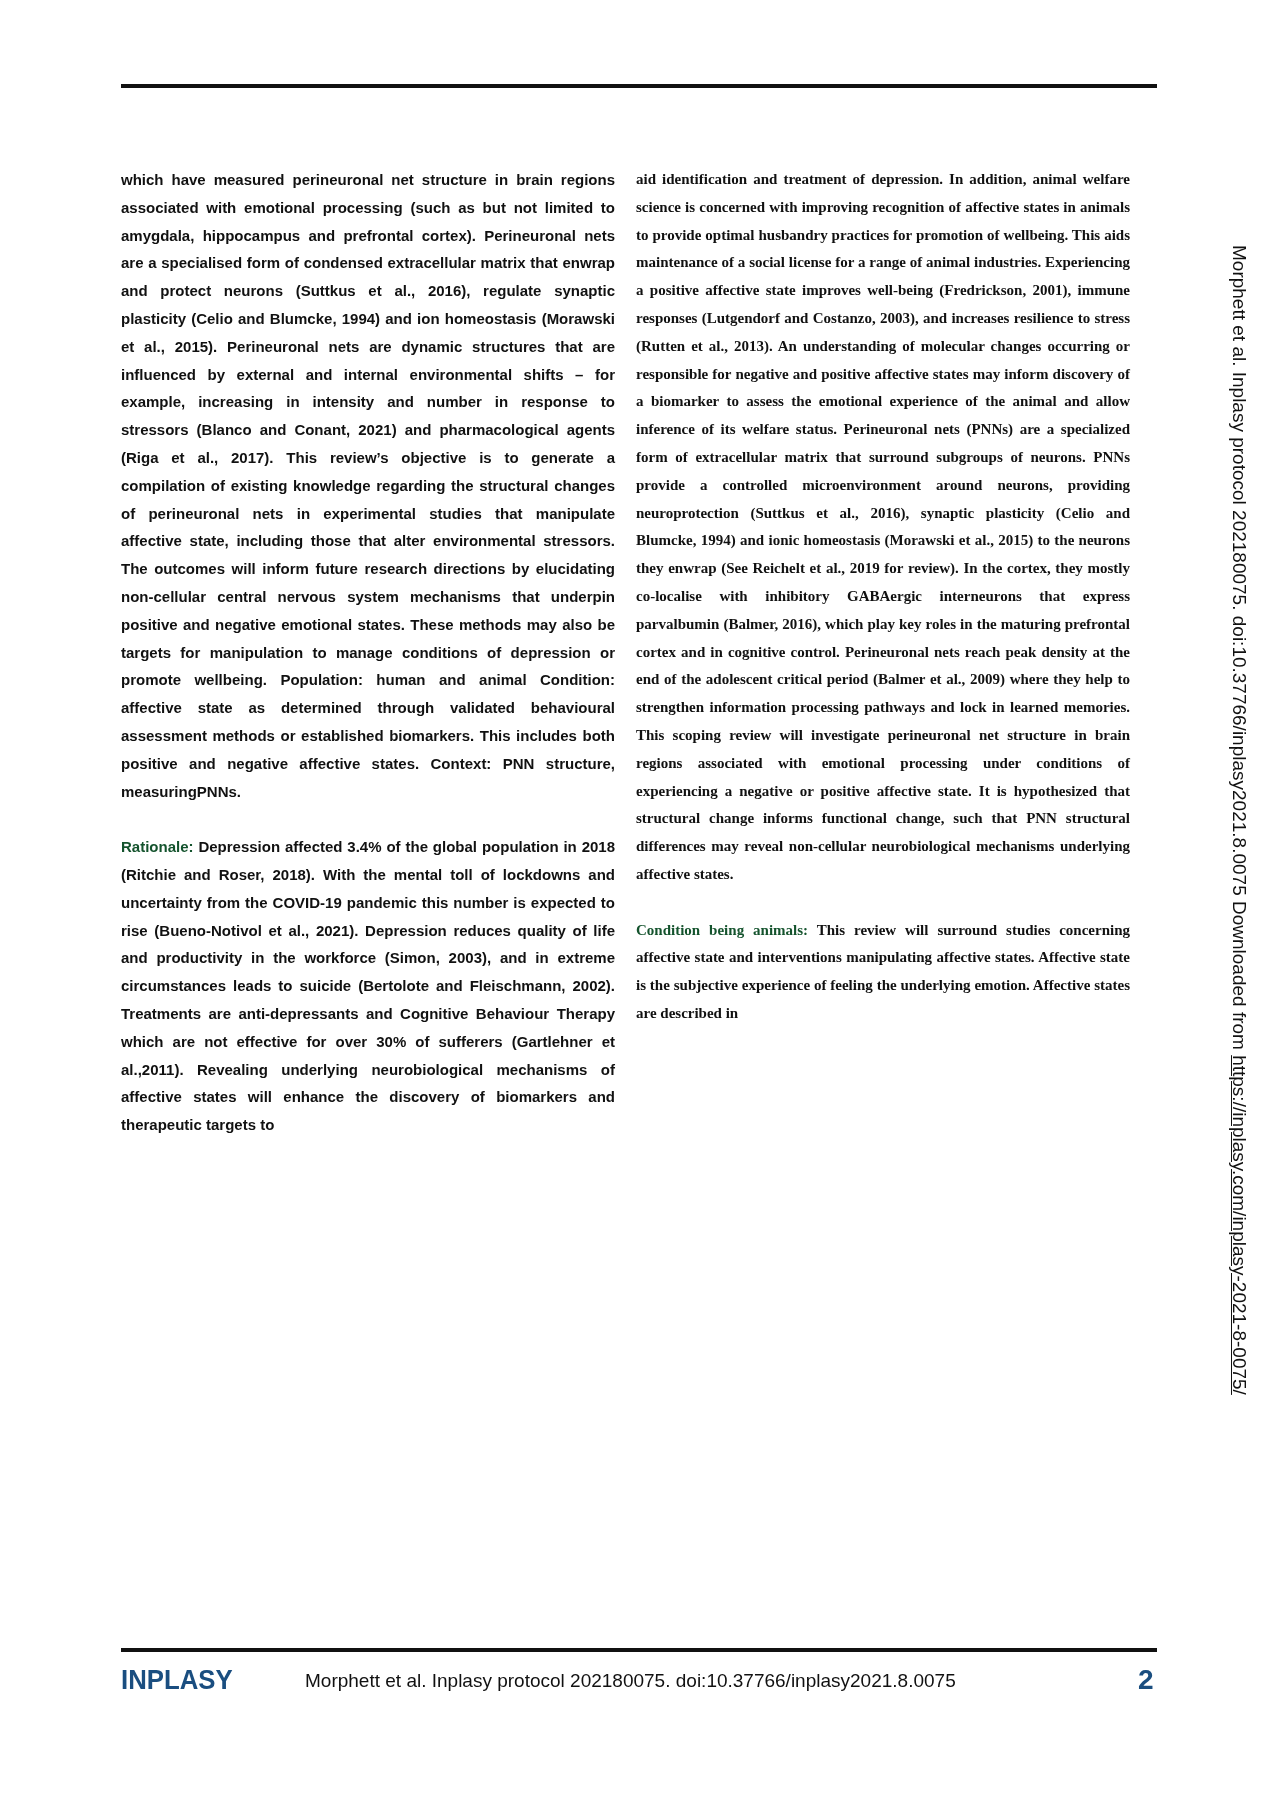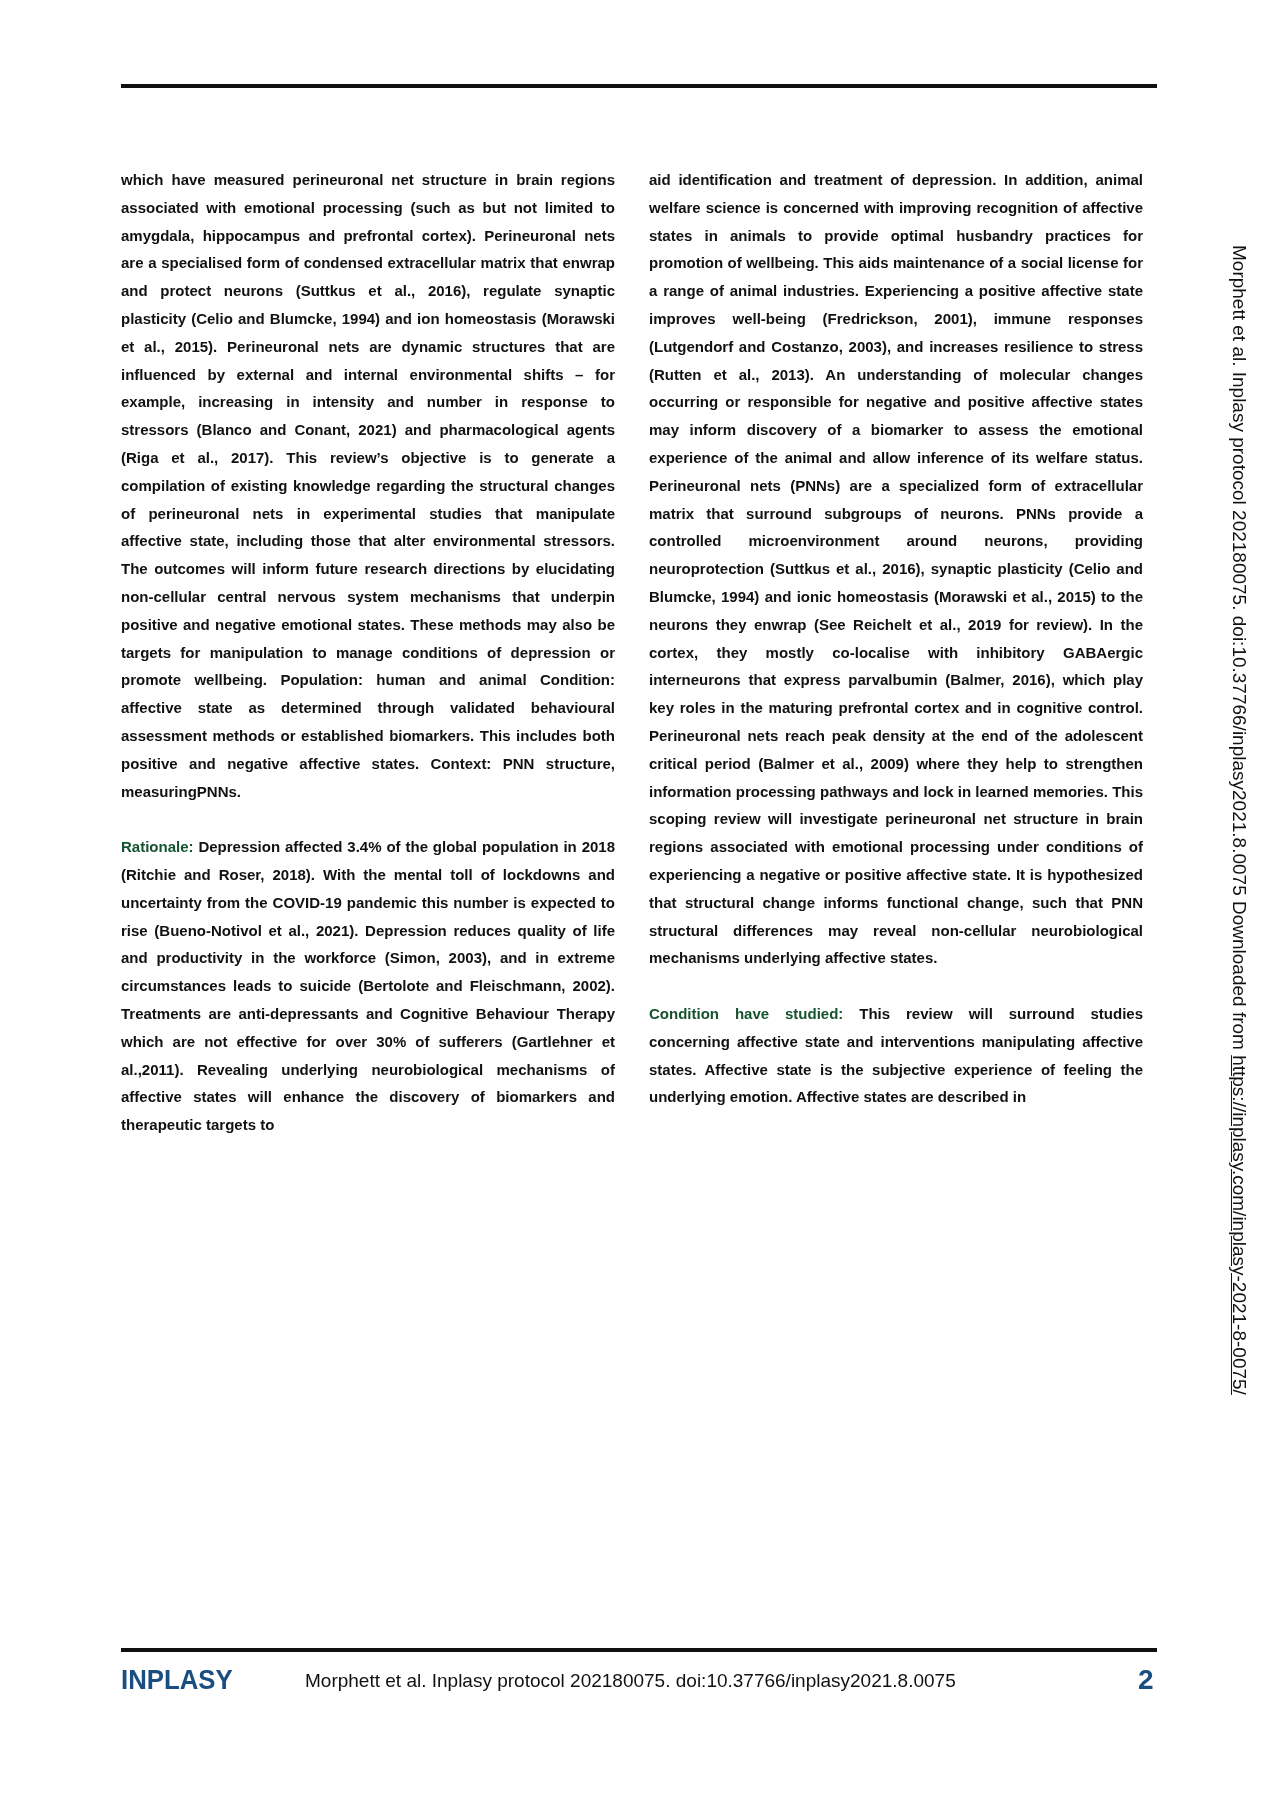--- a/index.html
+++ b/index.html
@@ -3,21 +3,21 @@
 <meta charset="utf-8">
 <style>
   html, body { margin: 0; padding: 0; background: #ffffff; }
   body { width: 1273px; height: 1800px; position: relative; overflow: hidden;
          font-family: "Liberation Sans", "DejaVu Sans", sans-serif; color: #111; }
   .top-rule { position: absolute; left: 121px; top: 84px; width: 1036px; height: 4px; background: #111; }
   .bottom-rule { position: absolute; left: 121px; top: 1648px; width: 1036px; height: 4px; background: #111; }
   .col { position: absolute; top: 118px; width: 494px; font-size: 15px; line-height: 27.8px;
          font-weight: bold; text-align: justify; hyphens: none; margin-top: 48px; }
   .col-left { left: 121px; }
-  .col-right { left: 649px; }
+  .col-right { left: 636px; font-family: Liberation Serif, serif; }
   .col p { margin: 0; }
   .col p + p { margin-top: 27.8px; }
   .heading { color: #14532d; }
   .footer-brand { position: absolute; left: 121px; top: 1664px; font-size: 28px; font-weight: bold;
                   color: #1a4e80; letter-spacing: 0px; transform: scaleX(0.92); transform-origin: left; }
   .footer-cite { position: absolute; left: 305px; top: 1670px; font-size: 19px; color: #111; }
   .footer-page { position: absolute; left: 1138px; top: 1664px; font-size: 28px; font-weight: bold; color: #1a4e80; }
   .side-note { position: absolute; left: 1250px; top: 245px; transform-origin: left top;
                transform: rotate(90deg); white-space: nowrap; font-size: 19px; color: #111; }
   .side-note .link { text-decoration: underline; }
@@ -27,21 +27,21 @@
 
 <div class="top-rule"></div>
 
 <div class="col col-left">
   <p>which have measured perineuronal net structure in brain regions associated with emotional processing (such as but not limited to amygdala, hippocampus and prefrontal cortex). Perineuronal nets are a specialised form of condensed extracellular matrix that enwrap and protect neurons (Suttkus et al., 2016), regulate synaptic plasticity (Celio and Blumcke, 1994) and ion homeostasis (Morawski et al., 2015). Perineuronal nets are dynamic structures that are influenced by external and internal environmental shifts – for example, increasing in intensity and number in response to stressors (Blanco and Conant, 2021) and pharmacological agents (Riga et al., 2017). This review’s objective is to generate a compilation of existing knowledge regarding the structural changes of perineuronal nets in experimental studies that manipulate affective state, including those that alter environmental stressors. The outcomes will inform future research directions by elucidating non-cellular central nervous system mechanisms that underpin positive and negative emotional states. These methods may also be targets for manipulation to manage conditions of depression or promote wellbeing. Population: human and animal Condition: affective state as determined through validated behavioural assessment methods or established biomarkers. This includes both positive and negative affective states. Context: PNN structure, measuringPNNs.</p>
   <p><span class="heading">Rationale:</span><span> Depression affected 3.4% of the global population in 2018 (Ritchie and Roser, 2018). With the mental toll of lockdowns and uncertainty from the COVID-19 pandemic this number is expected to rise (Bueno-Notivol et al., 2021). Depression reduces quality of life and productivity in the workforce (Simon, 2003), and in extreme circumstances leads to suicide (Bertolote and Fleischmann, 2002). Treatments are anti-depressants and Cognitive Behaviour Therapy which are not effective for over 30% of sufferers (Gartlehner et al.,2011). Revealing underlying neurobiological mechanisms of affective states will enhance the discovery of biomarkers and therapeutic targets to</span></p>
 </div>
 
 <div class="col col-right">
   <p>aid identification and treatment of depression. In addition, animal welfare science is concerned with improving recognition of affective states in animals to provide optimal husbandry practices for promotion of wellbeing. This aids maintenance of a social license for a range of animal industries. Experiencing a positive affective state improves well-being (Fredrickson, 2001), immune responses (Lutgendorf and Costanzo, 2003), and increases resilience to stress (Rutten et al., 2013). An understanding of molecular changes occurring or responsible for negative and positive affective states may inform discovery of a biomarker to assess the emotional experience of the animal and allow inference of its welfare status. Perineuronal nets (PNNs) are a specialized form of extracellular matrix that surround subgroups of neurons. PNNs provide a controlled microenvironment around neurons, providing neuroprotection (Suttkus et al., 2016), synaptic plasticity (Celio and Blumcke, 1994) and ionic homeostasis (Morawski et al., 2015) to the neurons they enwrap (See Reichelt et al., 2019 for review). In the cortex, they mostly co-localise with inhibitory GABAergic interneurons that express parvalbumin (Balmer, 2016), which play key roles in the maturing prefrontal cortex and in cognitive control. Perineuronal nets reach peak density at the end of the adolescent critical period (Balmer et al., 2009) where they help to strengthen information processing pathways and lock in learned memories. This scoping review will investigate perineuronal net structure in brain regions associated with emotional processing under conditions of experiencing a negative or positive affective state. It is hypothesized that structural change informs functional change, such that PNN structural differences may reveal non-cellular neurobiological mechanisms underlying affective states.</p>
-  <p><span class="heading">Condition have studied:</span><span> This review will surround studies concerning affective state and interventions manipulating affective states. Affective state is the subjective experience of feeling the underlying emotion. Affective states are described in</span></p>
+  <p><span class="heading">Condition being animals:</span><span> This review will surround studies concerning affective state and interventions manipulating affective states. Affective state is the subjective experience of feeling the underlying emotion. Affective states are described in</span></p>
 </div>
 
 <div class="bottom-rule"></div>
 <div class="footer-brand">INPLASY</div>
 <div class="footer-cite">Morphett et al. Inplasy protocol 202180075. doi:10.37766/inplasy2021.8.0075</div>
 <div class="footer-page">2</div>
 
 <div class="side-note"><span>Morphett et al. Inplasy protocol 202180075. doi:10.37766/inplasy2021.8.0075 Downloaded from </span><span class="link">https://inplasy.com/inplasy-2021-8-0075/</span></div>
 
 </body></html>

